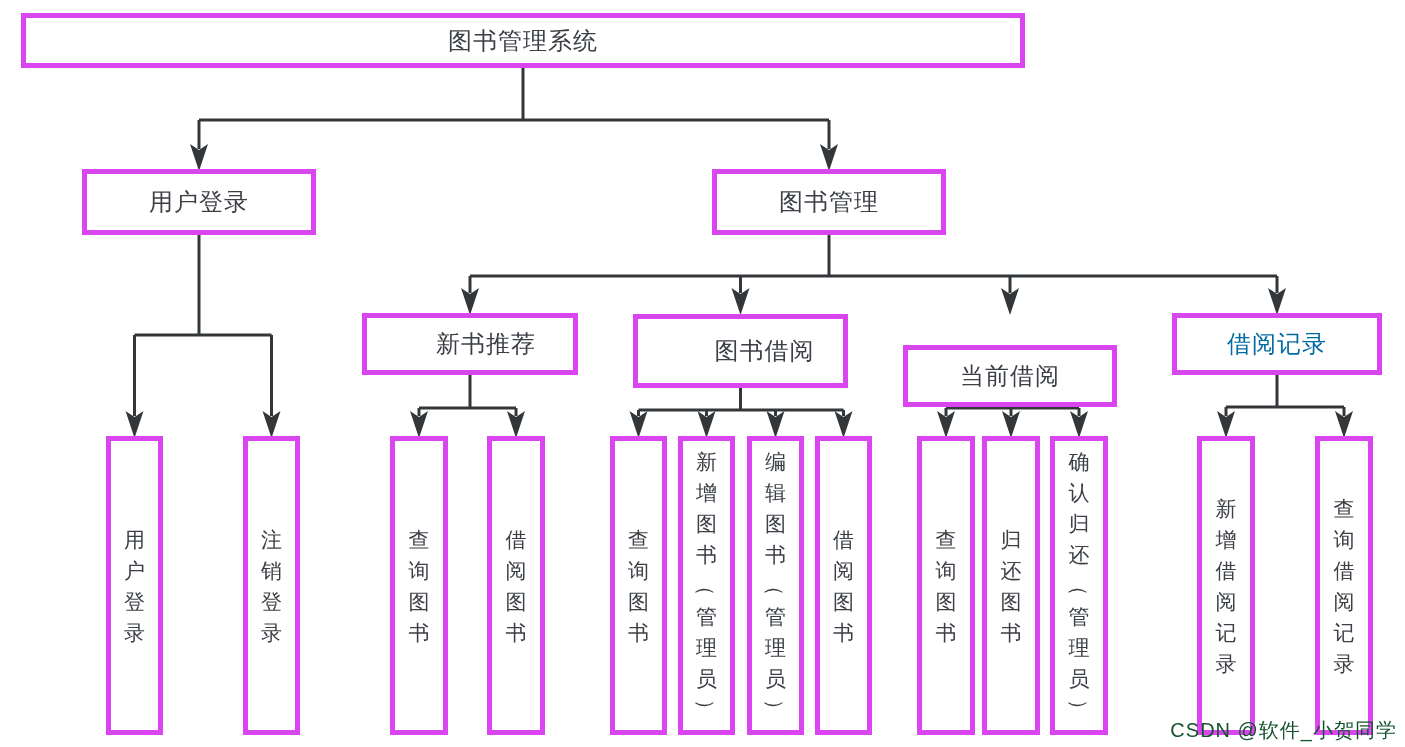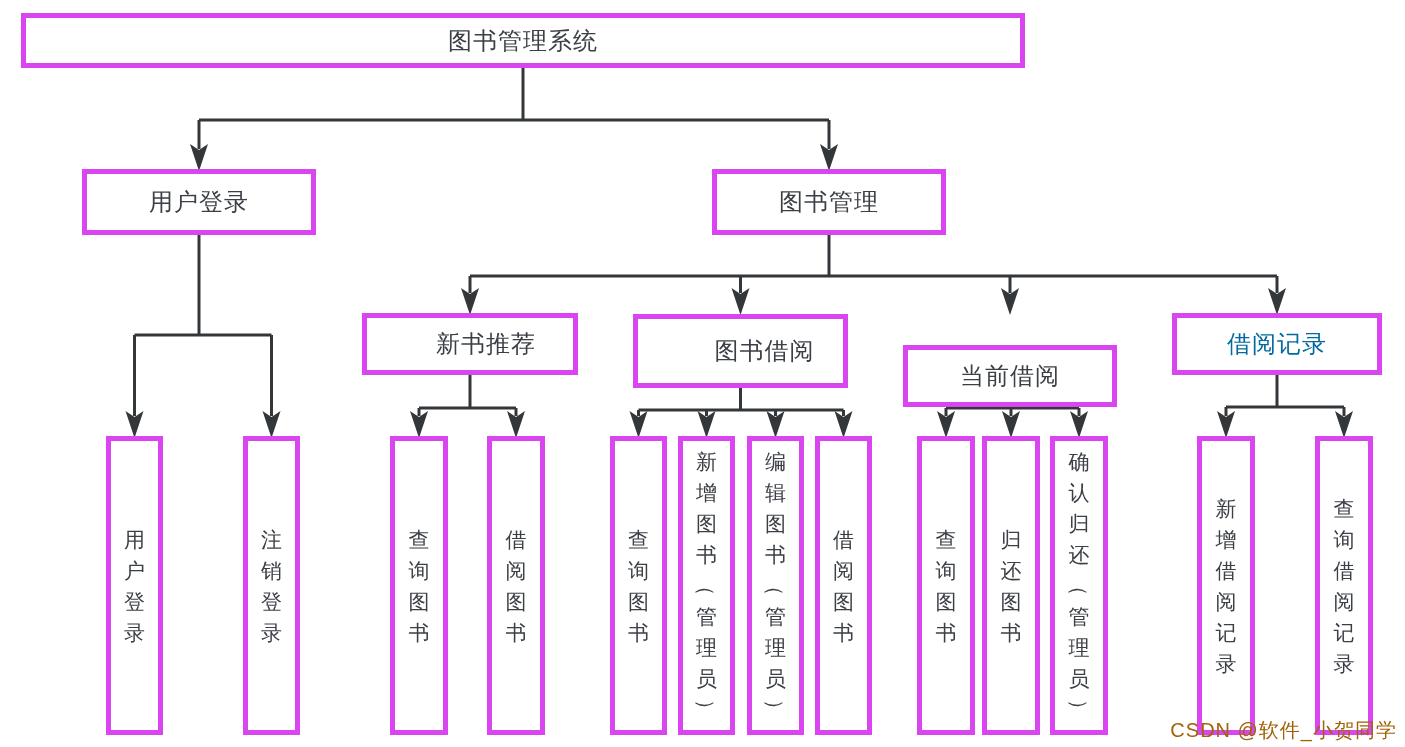--- a/index.html
+++ b/index.html
@@ -109,21 +109,21 @@
       <path d="M 1011 438 L 1002 411 L 1011 417 L 1020 411 Z" fill="#33373a"></path>
       <line x1="1079" y1="408" x2="1079" y2="416" stroke="#33373a" stroke-width="3"></line>
       <path d="M 1079 438 L 1070 411 L 1079 417 L 1088 411 Z" fill="#33373a"></path>
       <line x1="1277" y1="375" x2="1277" y2="407" stroke="#33373a" stroke-width="3"></line>
       <line x1="1226" y1="407" x2="1344" y2="407" stroke="#33373a" stroke-width="3"></line>
       <line x1="1226" y1="407" x2="1226" y2="416" stroke="#33373a" stroke-width="3"></line>
       <path d="M 1226 438 L 1217 411 L 1226 417 L 1235 411 Z" fill="#33373a"></path>
       <line x1="1344" y1="407" x2="1344" y2="416" stroke="#33373a" stroke-width="3"></line>
       <path d="M 1344 438 L 1335 411 L 1344 417 L 1353 411 Z" fill="#33373a"></path>
     </svg>
-  <div id="watermark" style="color: #a16207;">CSDN @软件_小贺同学</div>
+  <div id="watermark" style="color: #14532d;">CSDN @软件_小贺同学</div>
 <div class="node horizontal" style="left: 21px; top: 13px; width: 1004px; height: 55px;">
       <span class="label" style="color: rgb(60, 64, 70);">图书管理系统</span>
     </div>
     <div class="node horizontal" style="left: 712px; top: 169px; width: 234px; height: 66px;">
       <span class="label" style="color: rgb(60, 64, 70);">图书管理</span>
     </div>
     <div class="node horizontal" style="left: 82px; top: 169px; width: 234px; height: 66px;">
       <span class="label" style="color: rgb(60, 64, 70);">用户登录</span>
     </div>
     <div class="node horizontal" style="left: 362px; top: 313px; width: 216px; height: 62px;">

